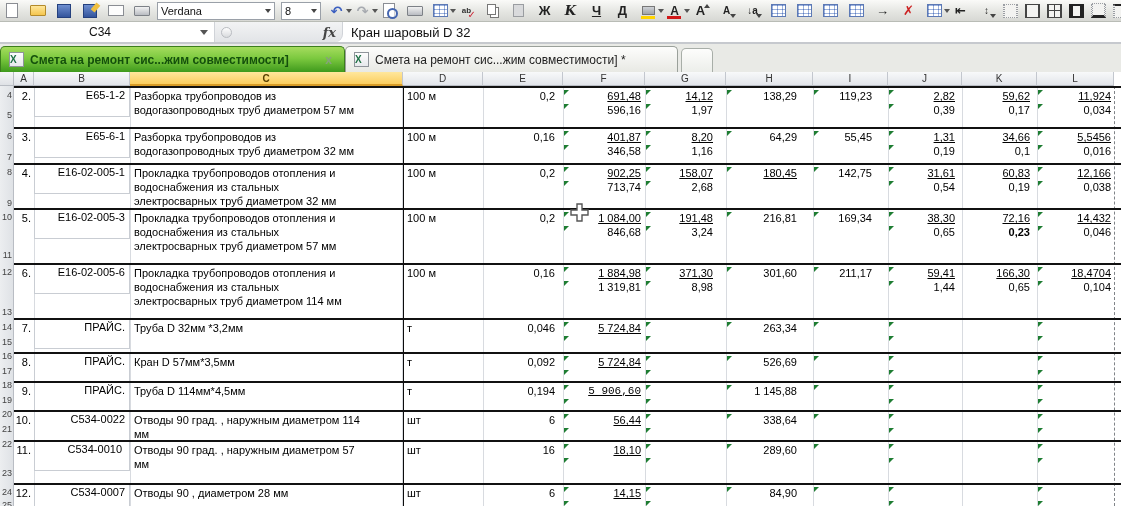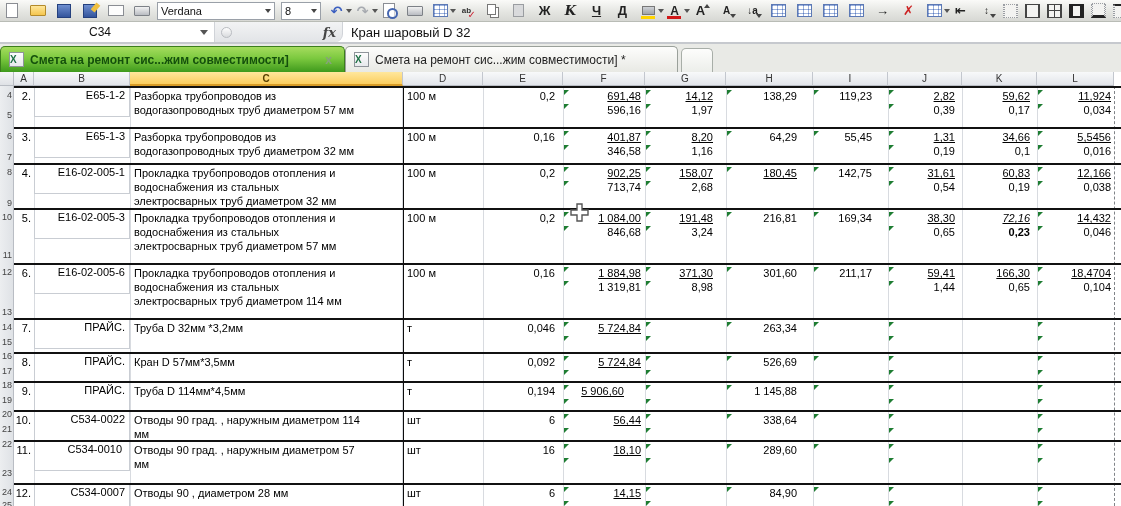--- a/index.html
+++ b/index.html
@@ -363,21 +363,21 @@
           <span class="err" style="left: 800px; top: 2px;"></span>
           <span class="err" style="left: 875px; top: 2px;"></span>
           <span class="err" style="left: 1024px; top: 2px;"></span>
           <span class="err" style="left: 550px; top: 16px;"></span>
           <span class="err" style="left: 632px; top: 16px;"></span>
           <span class="err" style="left: 875px; top: 16px;"></span>
           <span class="err" style="left: 1024px; top: 16px;"></span>
         </div>
         <div class="item" style="height: 36px;">
           <div class="cell num" style="left: 0px; width: 20px; top: 1px; padding-right: 3px;">3.</div>
-          <div class="cell code" style="left: 20px; width: 96px; top: 0px; padding-right: 4px; height: 29px;">Е65-1-3</div>
+          <div class="cell code" style="left: 20px; width: 96px; top: 0px; padding-right: 4px; height: 29px;">Е65-6-1</div>
           <div class="cell desc" style="left: 116px; width: 269px; top: 1px; padding-left: 4px;">Разборка трубопроводов из
 водогазопроводных труб диаметром 32 мм</div>
           <div class="cell " style="left: 389px; width: 80px; top: 1px; padding-left: 4px;">100 м</div>
           <div class="cell qty" style="left: 469px; width: 80px; top: 1px; padding-right: 8px;">0,16</div>
           <div class="cell val ul" style="left: 549px; width: 82px; top: 1px; padding-right: 4px;">401,87</div>
           <div class="cell val" style="left: 549px; width: 82px; top: 15px; padding-right: 4px;">346,58</div>
           <div class="cell val ul" style="left: 631px; width: 81px; top: 1px; padding-right: 13px;">8,20</div>
           <div class="cell val" style="left: 631px; width: 81px; top: 15px; padding-right: 13px;">1,16</div>
           <div class="cell val" style="left: 712px; width: 87px; top: 1px; padding-right: 16px;">64,29</div>
           <div class="cell val" style="left: 799px; width: 75px; top: 1px; padding-right: 16px;">55,45</div>
@@ -438,21 +438,21 @@
           <div class="cell " style="left: 389px; width: 80px; top: 1px; padding-left: 4px;">100 м</div>
           <div class="cell qty" style="left: 469px; width: 80px; top: 1px; padding-right: 8px;">0,2</div>
           <div class="cell val ul" style="left: 549px; width: 82px; top: 1px; padding-right: 4px;">1 084,00</div>
           <div class="cell val" style="left: 549px; width: 82px; top: 15px; padding-right: 4px;">846,68</div>
           <div class="cell val ul" style="left: 631px; width: 81px; top: 1px; padding-right: 13px;">191,48</div>
           <div class="cell val" style="left: 631px; width: 81px; top: 15px; padding-right: 13px;">3,24</div>
           <div class="cell val" style="left: 712px; width: 87px; top: 1px; padding-right: 16px;">216,81</div>
           <div class="cell val" style="left: 799px; width: 75px; top: 1px; padding-right: 16px;">169,34</div>
           <div class="cell val ul" style="left: 874px; width: 74px; top: 1px; padding-right: 7px;">38,30</div>
           <div class="cell val" style="left: 874px; width: 74px; top: 15px; padding-right: 7px;">0,65</div>
-          <div class="cell val ul" style="left: 948px; width: 75px; top: 1px; padding-right: 7px; font-style: italic;">72,16</div>
+          <div class="cell val ul" style="left: 948px; width: 75px; top: 1px; padding-right: 7px;">72,16</div>
           <div class="cell val" style="left: 948px; width: 75px; top: 15px; padding-right: 7px; font-weight: bold;">0,23</div>
           <div class="cell val ul" style="left: 1023px; width: 77px; top: 1px; padding-right: 3px;">14,432</div>
           <div class="cell val" style="left: 1023px; width: 77px; top: 15px; padding-right: 3px;">0,046</div>
           <span class="err" style="left: 550px; top: 2px;"></span>
           <span class="err" style="left: 632px; top: 2px;"></span>
           <span class="err" style="left: 713px; top: 2px;"></span>
           <span class="err" style="left: 800px; top: 2px;"></span>
           <span class="err" style="left: 875px; top: 2px;"></span>
           <span class="err" style="left: 1024px; top: 2px;"></span>
           <span class="err" style="left: 550px; top: 16px;"></span>
@@ -528,21 +528,21 @@
           <span class="err" style="left: 632px; top: 16px;"></span>
           <span class="err" style="left: 875px; top: 16px;"></span>
           <span class="err" style="left: 1024px; top: 16px;"></span>
         </div>
         <div class="item" style="height: 29px;">
           <div class="cell num" style="left: 0px; width: 20px; top: 1px; padding-right: 3px;">9.</div>
           <div class="cell code" style="left: 20px; width: 96px; top: 0px; padding-right: 4px; height: 29px;">ПРАЙС.</div>
           <div class="cell desc" style="left: 116px; width: 269px; top: 1px; padding-left: 4px;">Труба D 114мм*4,5мм</div>
           <div class="cell " style="left: 389px; width: 80px; top: 1px; padding-left: 4px;">т</div>
           <div class="cell qty" style="left: 469px; width: 80px; top: 1px; padding-right: 8px;">0,194</div>
-          <div class="cell val ul" style="left: 532px; width: 82px; top: 1px; padding-right: 4px;">5 906,60</div>
+          <div class="cell val ul" style="left: 549px; width: 82px; top: 1px; padding-right: 4px; font-family: Liberation Mono, monospace;">5 906,60</div>
           <div class="cell val" style="left: 712px; width: 87px; top: 1px; padding-right: 16px;">1 145,88</div>
           <span class="err" style="left: 550px; top: 2px;"></span>
           <span class="err" style="left: 632px; top: 2px;"></span>
           <span class="err" style="left: 713px; top: 2px;"></span>
           <span class="err" style="left: 800px; top: 2px;"></span>
           <span class="err" style="left: 875px; top: 2px;"></span>
           <span class="err" style="left: 1024px; top: 2px;"></span>
           <span class="err" style="left: 550px; top: 16px;"></span>
           <span class="err" style="left: 632px; top: 16px;"></span>
           <span class="err" style="left: 875px; top: 16px;"></span>

